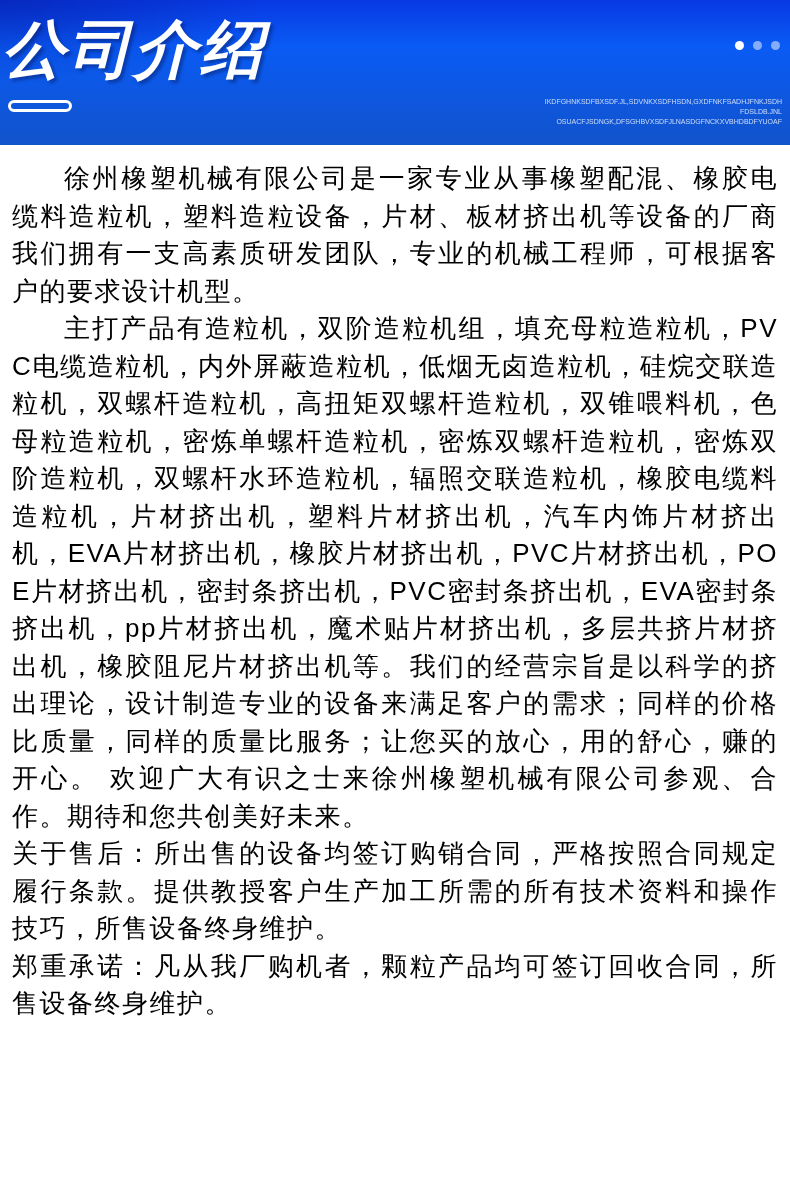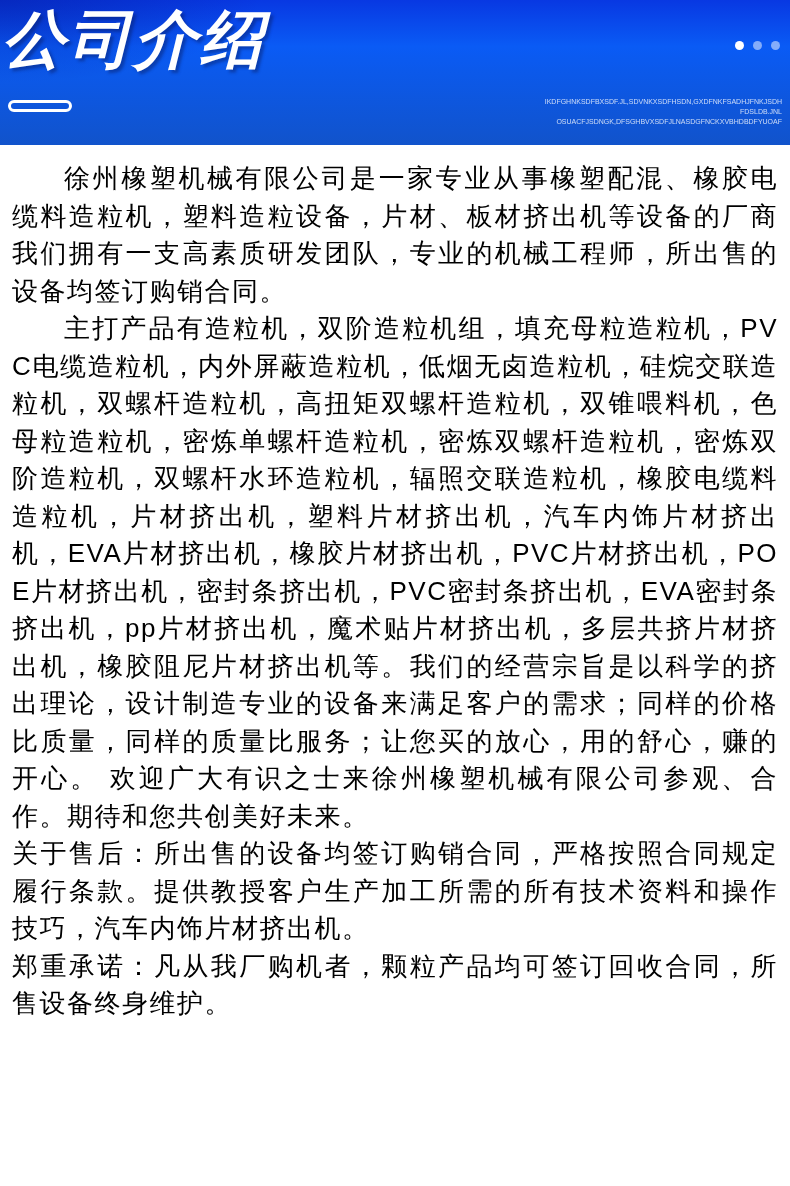--- a/index.html
+++ b/index.html
@@ -22,21 +22,21 @@
     position: relative;
     width: 100%;
     height: 145px;
     background:
       radial-gradient(55% 95% at 0% 0%, rgba(4, 22, 150, 0.45) 0%, rgba(4, 22, 150, 0) 60%),
       linear-gradient(180deg, #0838e2 0%, #0a5bf5 32%, #1153cb 100%);
     overflow: hidden;
   }
   .page-title {
     margin: 0;
-    padding: 4px 0 0 2px;
+    padding: 14px 0 0 2px;
     font-size: 63px;
     line-height: 70px;
     font-weight: 800;
     font-style: italic;
     letter-spacing: 3px;
     color: #ffffff;
     text-shadow: 3px 3px 3px rgba(8, 28, 100, 0.45);
     white-space: nowrap;
   }
   .decoration-pill {
@@ -112,19 +112,19 @@
       <span class="dot"></span>
     </div>
 
     <div class="header-fineprint">
       <div>IKDFGHNKSDFBXSDF.JL,SDVNKXSDFHSDN,GXDFNKFSADHJFNKJSDHFDSLDB.JNL</div>
       <div>OSUACFJSDNGK,DFSGHBVXSDFJLNASDGFNCKXVBHDBDFYUOAF</div>
     </div>
   </div>
 
   <div class="content">
-    <p class="p-indent">徐州橡塑机械有限公司是一家专业从事橡塑配混、橡胶电缆料造粒机，塑料造粒设备，片材、板材挤出机等设备的厂商我们拥有一支高素质研发团队，专业的机械工程师，所出售的设备均签订购销合同。</p>
+    <p class="p-indent">徐州橡塑机械有限公司是一家专业从事橡塑配混、橡胶电缆料造粒机，塑料造粒设备，片材、板材挤出机等设备的厂商我们拥有一支高素质研发团队，专业的机械工程师，可根据客户的要求设计机型。</p>
     <p class="p-indent">主打产品有造粒机，双阶造粒机组，填充母粒造粒机，PVC电缆造粒机，内外屏蔽造粒机，低烟无卤造粒机，硅烷交联造粒机，双螺杆造粒机，高扭矩双螺杆造粒机，双锥喂料机，色母粒造粒机，密炼单螺杆造粒机，密炼双螺杆造粒机，密炼双阶造粒机，双螺杆水环造粒机，辐照交联造粒机，橡胶电缆料造粒机，片材挤出机，塑料片材挤出机，汽车内饰片材挤出机，EVA片材挤出机，橡胶片材挤出机，PVC片材挤出机，POE片材挤出机，密封条挤出机，PVC密封条挤出机，EVA密封条挤出机，pp片材挤出机，魔术贴片材挤出机，多层共挤片材挤出机，橡胶阻尼片材挤出机等。我们的经营宗旨是以科学的挤出理论，设计制造专业的设备来满足客户的需求；同样的价格比质量，同样的质量比服务；让您买的放心，用的舒心，赚的开心。 欢迎广大有识之士来徐州橡塑机械有限公司参观、合作。期待和您共创美好未来。</p>
-    <p>关于售后：所出售的设备均签订购销合同，严格按照合同规定履行条款。提供教授客户生产加工所需的所有技术资料和操作技巧，汽车内饰片材挤出机。</p>
+    <p>关于售后：所出售的设备均签订购销合同，严格按照合同规定履行条款。提供教授客户生产加工所需的所有技术资料和操作技巧，所售设备终身维护。</p>
     <p>郑重承诺：凡从我厂购机者，颗粒产品均可签订回收合同，所售设备终身维护。</p>
   </div>
 
 </div>
 
 </body></html>

